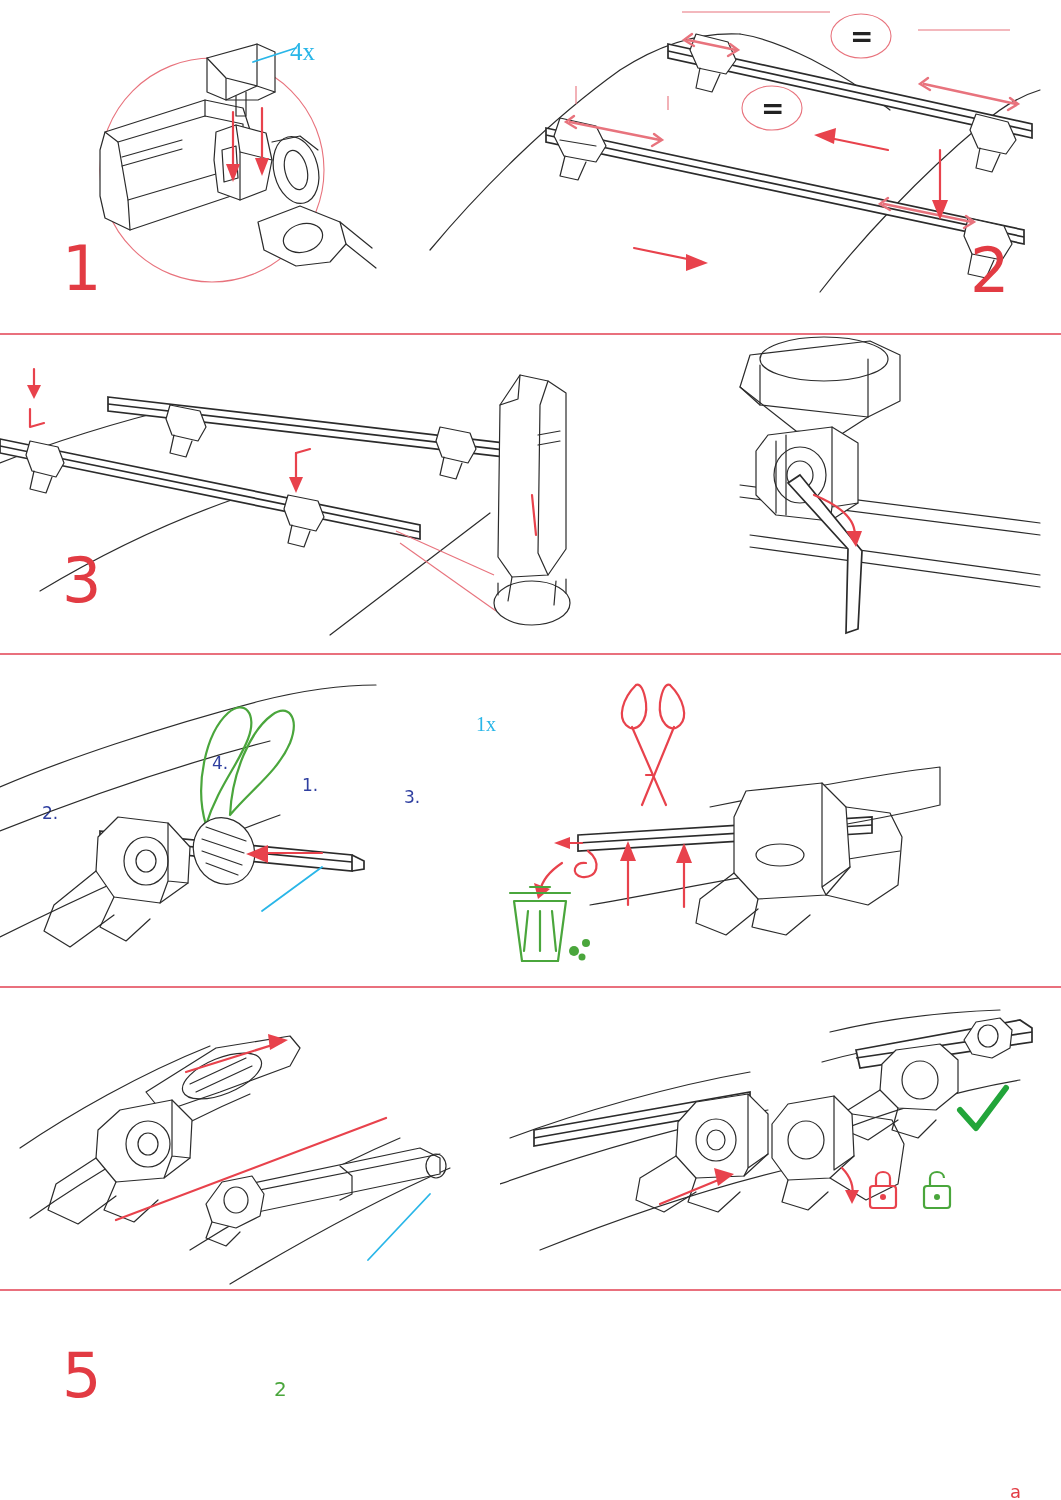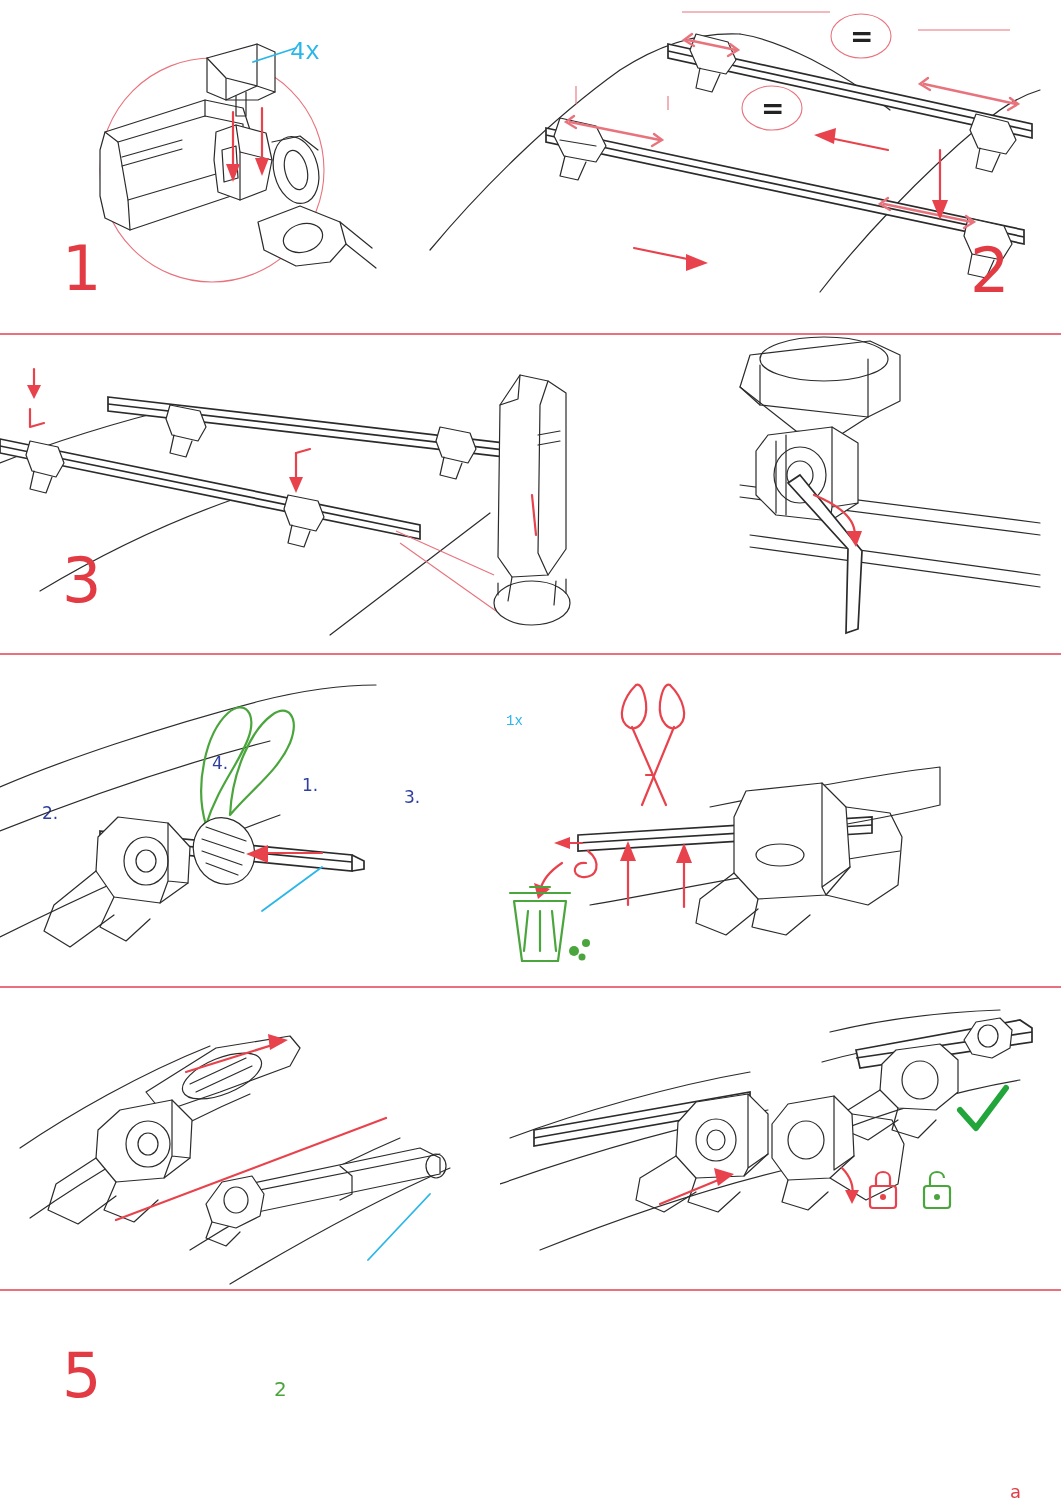--- a/index.html
+++ b/index.html
@@ -36,21 +36,21 @@
     position: absolute;
     font-family: "DejaVu Sans", sans-serif;
     color: #e23b43;
     font-weight: 400;
     line-height: 1;
     letter-spacing: 1px;
   }
   .label-cyan {
     position: absolute;
     color: #29b6e8;
-    font-family: Liberation Mono, monospace;
+    font-family: Liberation Serif, serif;
     font-weight: 400;
   }
   .label-red {
     position: absolute;
     color: #e23b43;
     font-family: "DejaVu Sans", sans-serif;
   }
   .label-blue {
     position: absolute;
     color: #2f3fa0;
@@ -277,21 +277,21 @@
         <path d="M498 260 L498 248 M566 258 L566 244"></path>
         <path d="M512 242 L508 266 M556 246 L554 270"></path>
       </g>
       <path d="M532 160 L536 200" class="red" stroke-width="1.6"></path>
     </svg>
     <div class="step-num" style="left:62px;top:215px;font-size:62px;">3</div>
     <div class="label-blue" style="left:302px;top:440px;font-size:17px;position:absolute;">1.</div>
     <div class="label-blue" style="left:42px;top:468px;font-size:17px;">2.</div>
     <div class="label-blue" style="left:404px;top:452px;font-size:17px;">3.</div>
     <div class="label-blue" style="left:212px;top:418px;font-size:17px;">4.</div>
-    <div class="label-cyan" style="left:506px;top:378px;font-size:14px;">1x</div>
+    <div class="label-cyan" style="left:476px;top:378px;font-size:20px;">1x</div>
   </div>
 
   <div class="panel" style="left:600px;top:335px;width:461px;height:318px;">
     <svg width="461" height="318" viewBox="0 0 461 318">
 
       <g class="ln">
         <path d="M140 150 L440 188 M140 162 L440 200"></path>
         <path d="M150 200 L440 240 M150 212 L440 252"></path>
       </g>
 

